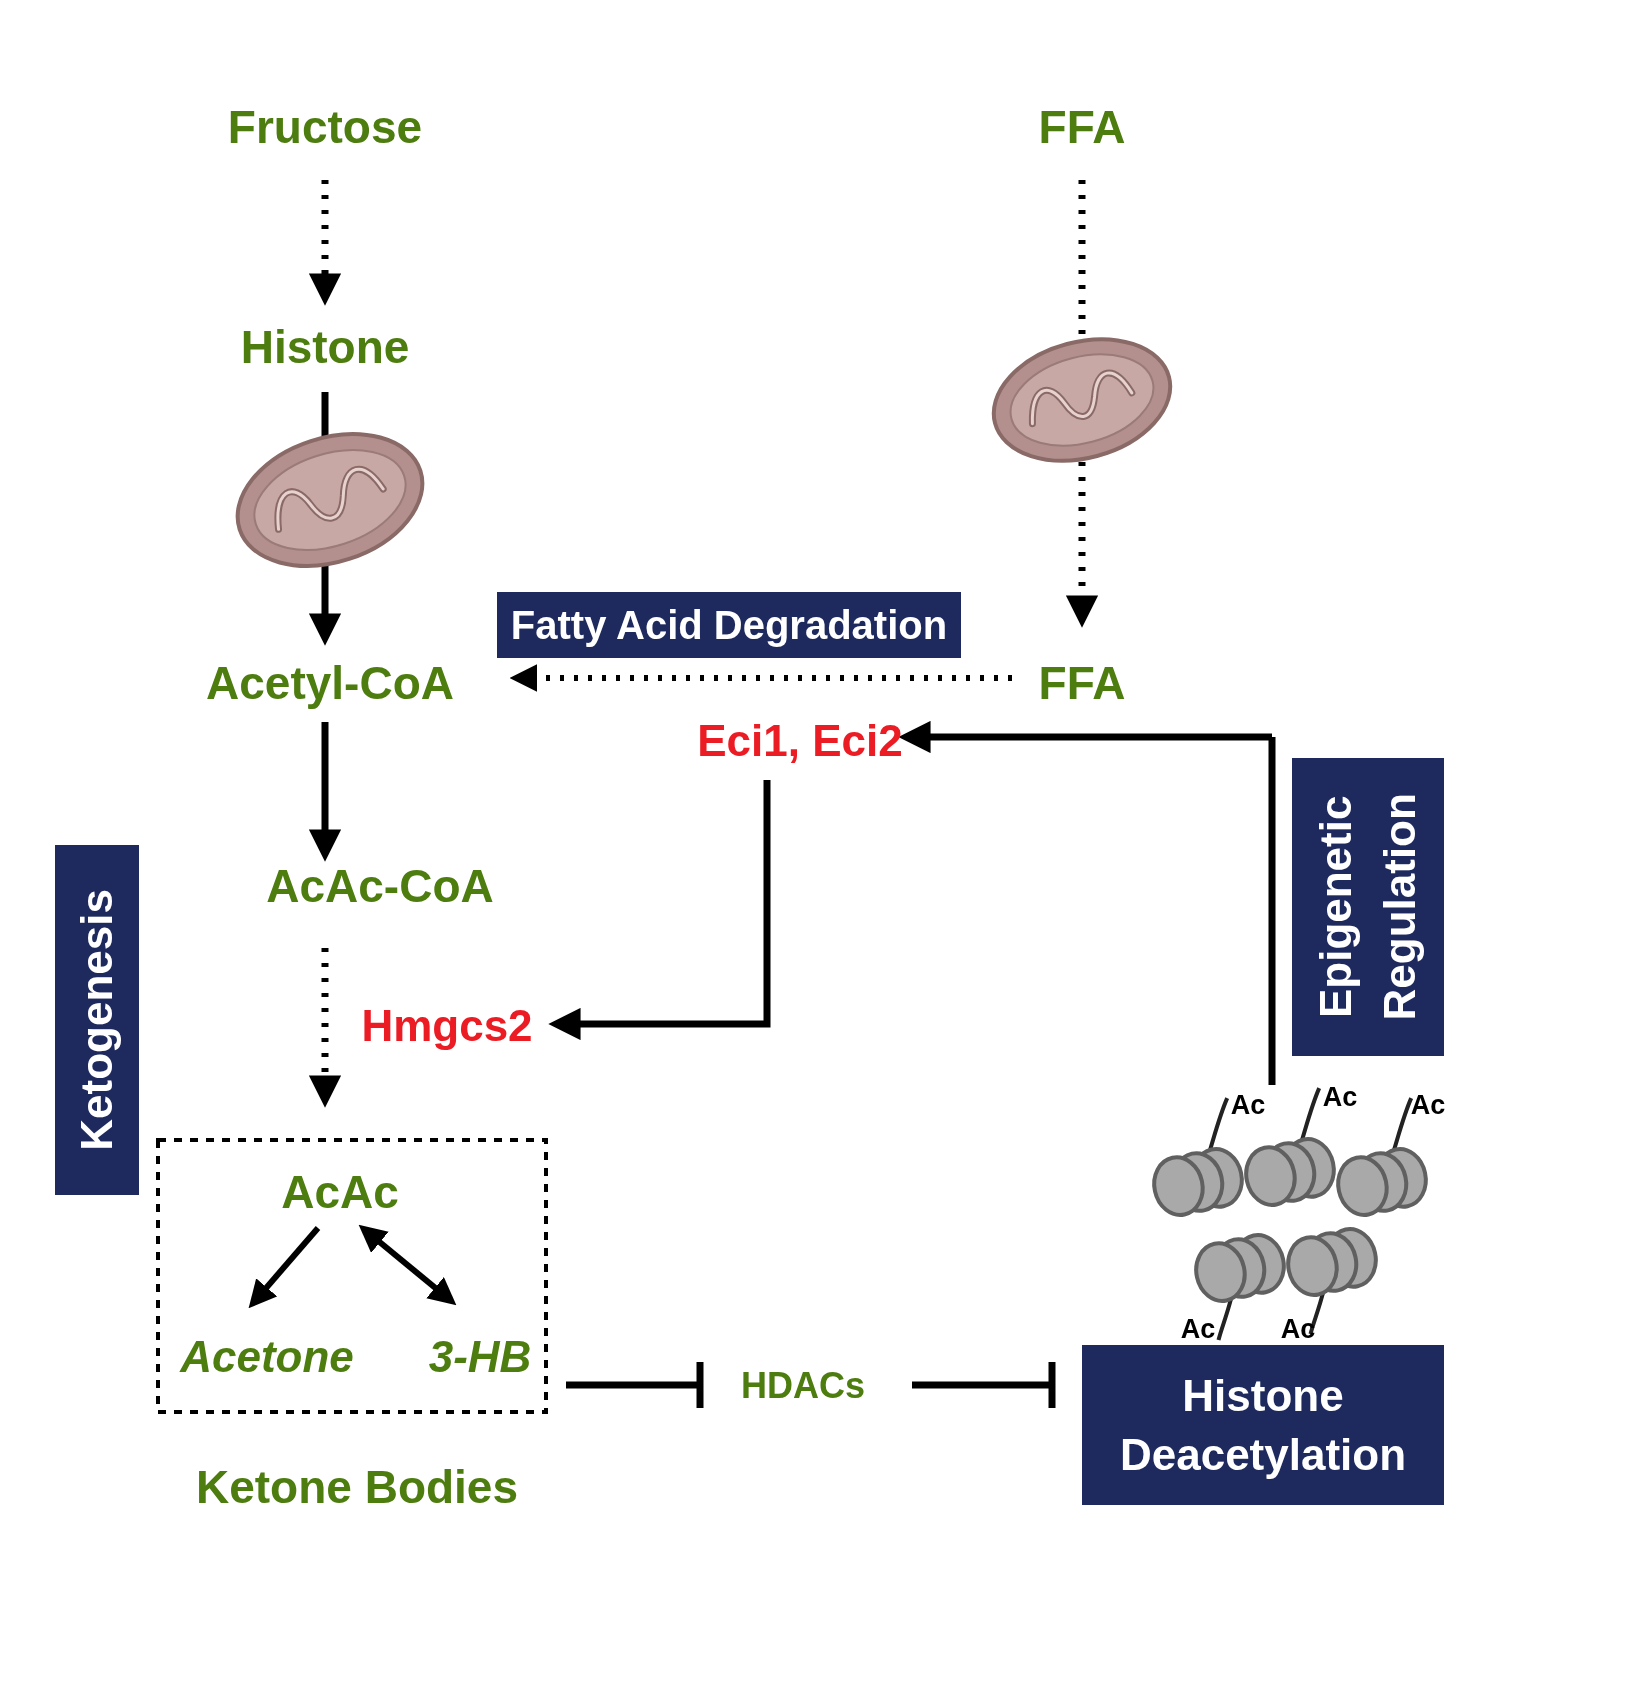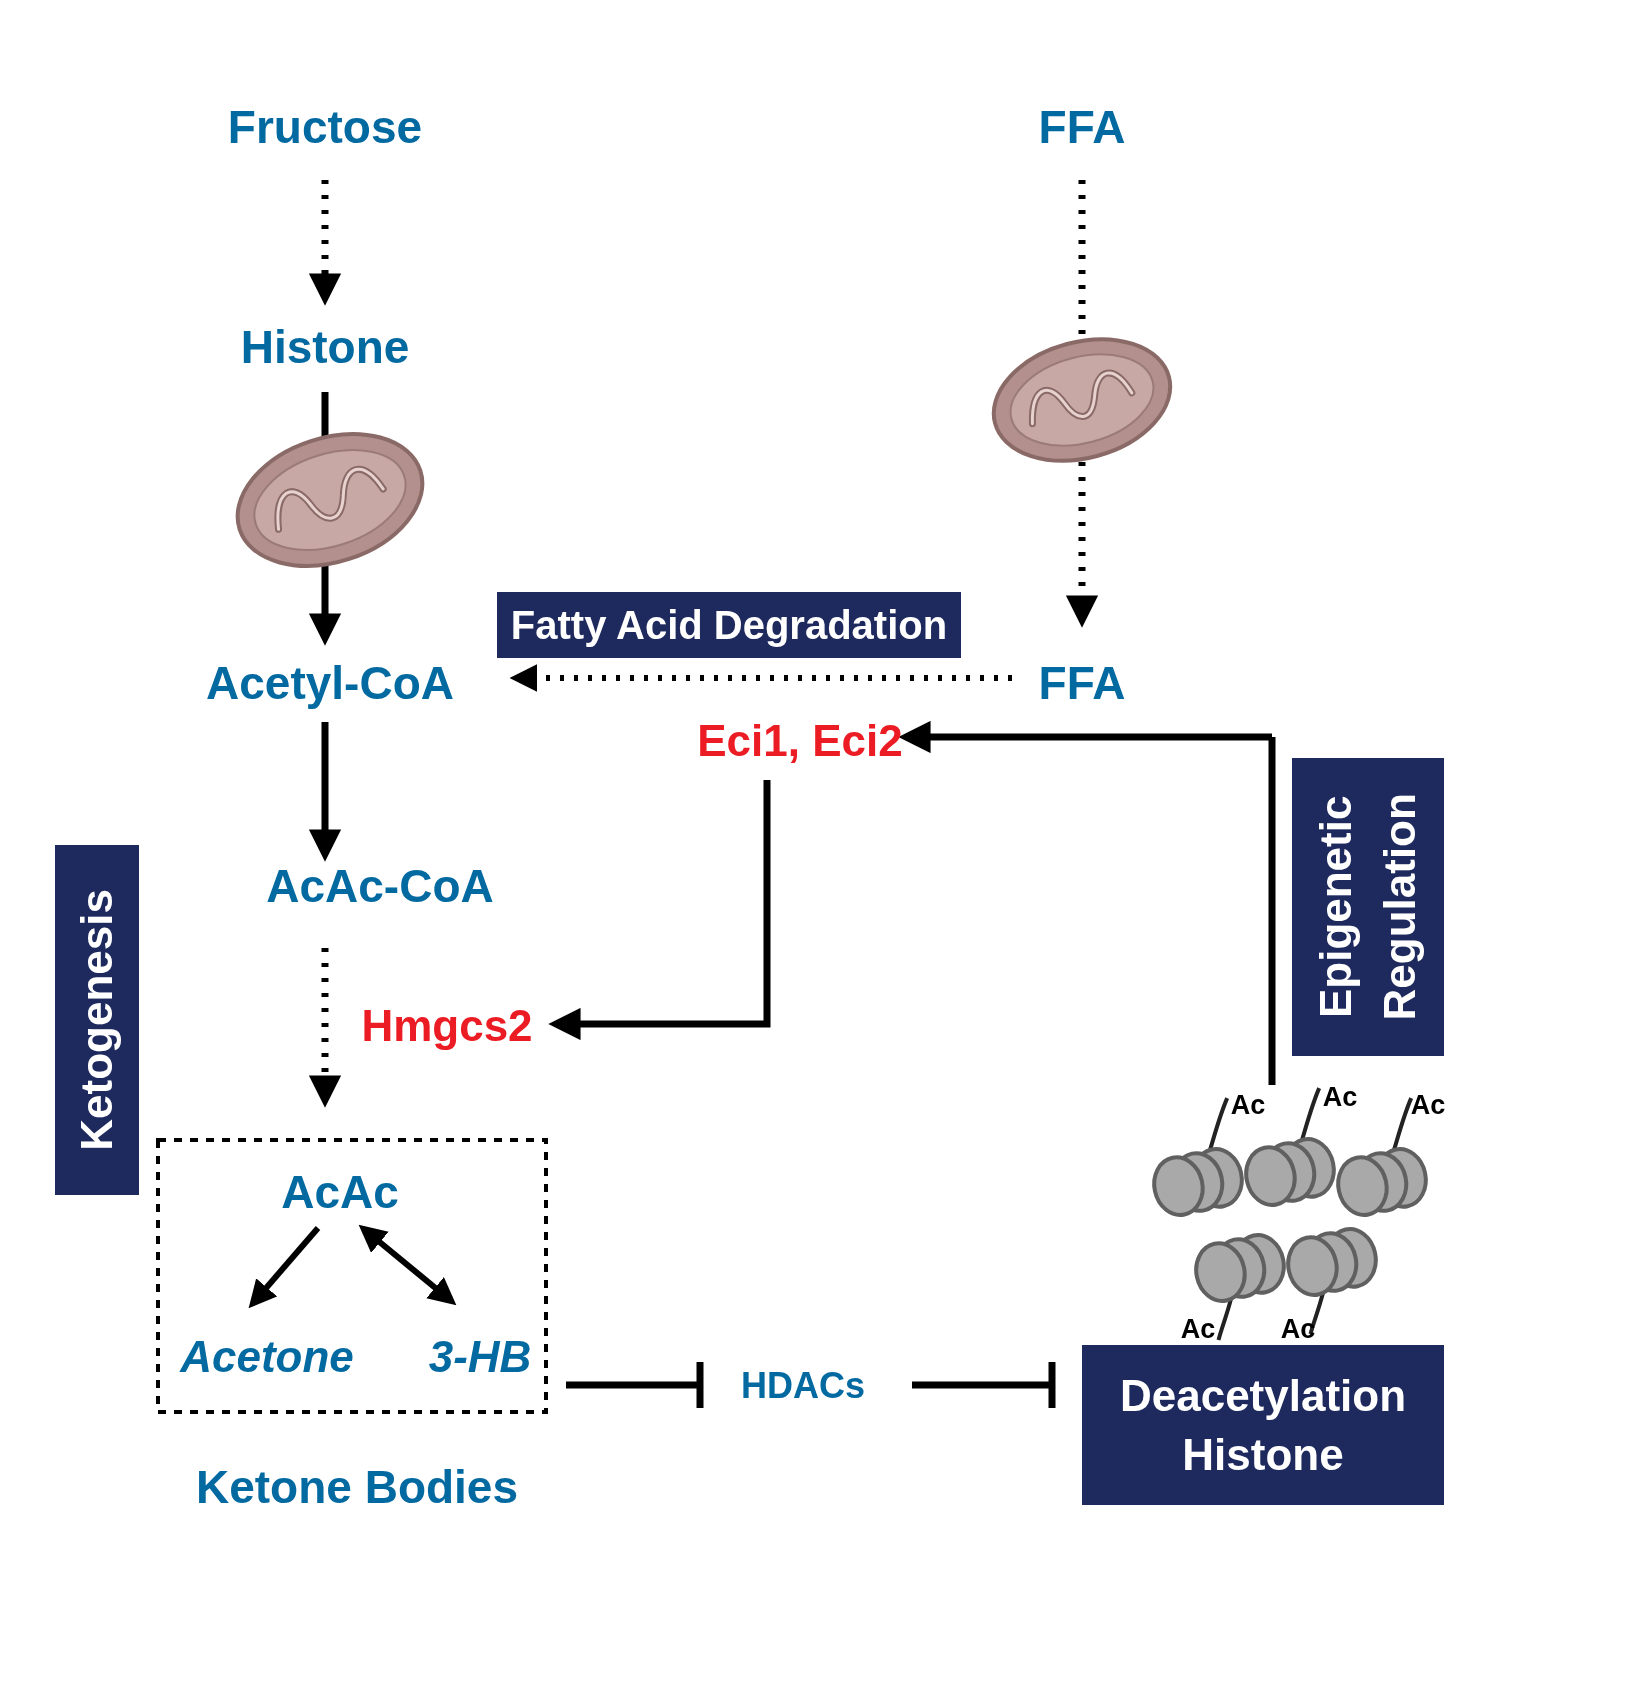--- a/index.html
+++ b/index.html
@@ -8,21 +8,21 @@
     width:1650px;height:1705px;
     background:#ffffff;
     font-family:"Liberation Sans", sans-serif;
     overflow:hidden;
   }
   svg{position:absolute;left:0;top:0;}
   .lbl{
     position:absolute;
     transform:translate(-50%,-50%);
     font-weight:bold;
-    color:#0369a1;
+    color:#4d7c0f;
     font-size:46px;
     white-space:nowrap;
     line-height:1;
   }
   .lbl.red{color:#ec1c24;font-size:44px;}
   .lbl.small{font-size:44px;font-style:italic;}
   .lbl.big{font-size:36px;}
   .navybox{
     position:absolute;
     background:#1e2a5e;
@@ -155,18 +155,18 @@
 
   <div class="navybox" id="box-epi">
     <div class="vert-inner">
       <div>Epigenetic</div>
       <div>Regulation</div>
     </div>
   </div>
 
   <div class="navybox" id="box-hd">
     <div>
+      <div>Histone</div>
       <div>Deacetylation</div>
-      <div>Histone</div>
     </div>
   </div>
 
 </div>
 
 </body></html>

